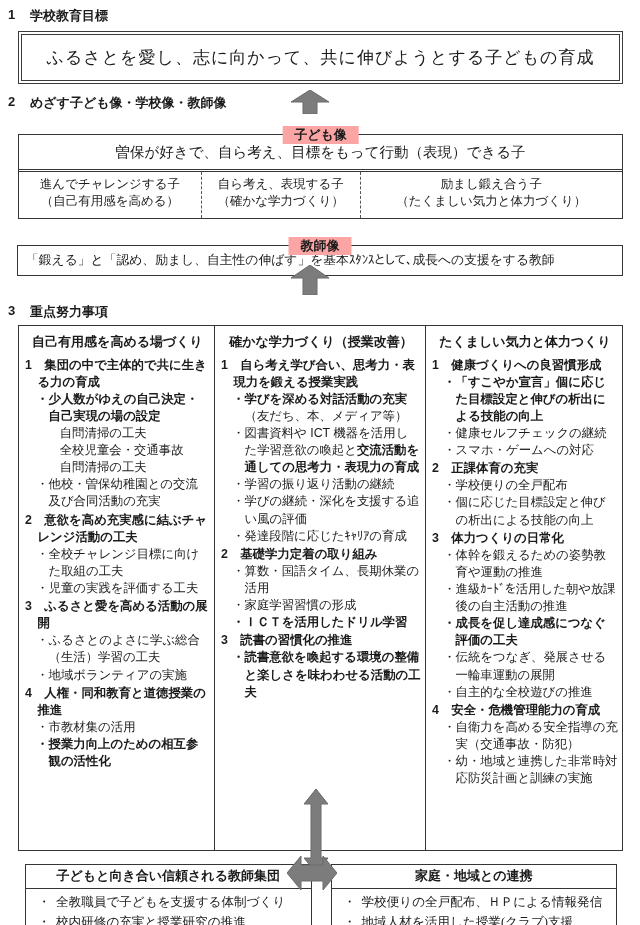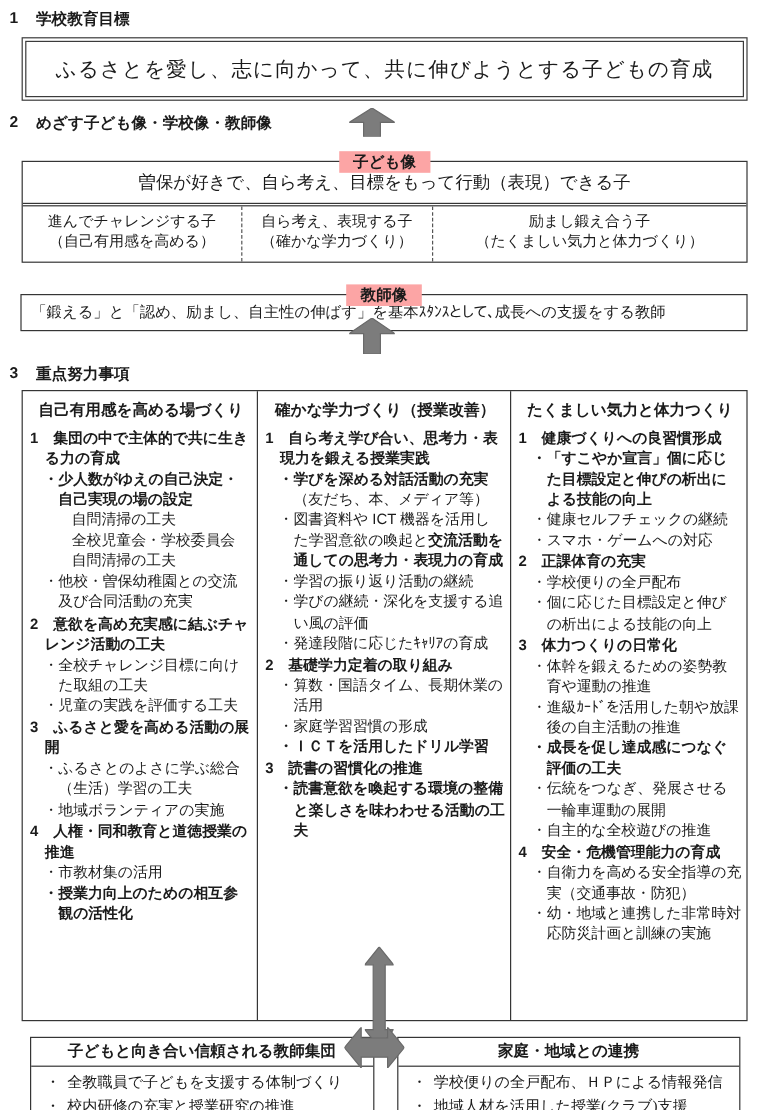--- a/index.html
+++ b/index.html
@@ -119,21 +119,21 @@
   <span>重点努力事項</span>
 </div>
 
 <div id="effort-box">
   <div class="eff-col ec1">
     <div class="col-h">自己有用感を高める場づくり</div>
     <div class="col-items">
         <div class="it lv1 b">1　集団の中で主体的で共に生きる力の育成</div>
         <div class="it lv2 b">・少人数がゆえの自己決定・自己実現の場の設定</div>
         <div class="it lv3">自問清掃の工夫</div>
-        <div class="it lv3">全校児童会・学校委員会</div>
+        <div class="it lv3">全校児童会・交通事故</div>
         <div class="it lv3">自問清掃の工夫</div>
         <div class="it lv2">・他校・曽保幼稚園との交流及び合同活動の充実</div>
         <div class="it lv1 b">2　意欲を高め充実感に結ぶチャレンジ活動の工夫</div>
         <div class="it lv2">・全校チャレンジ目標に向けた取組の工夫</div>
         <div class="it lv2">・児童の実践を評価する工夫</div>
         <div class="it lv1 b">3　ふるさと愛を高める活動の展開</div>
         <div class="it lv2">・ふるさとのよさに学ぶ総合（生活）学習の工夫</div>
         <div class="it lv2">・地域ボランティアの実施</div>
         <div class="it lv1 b">4　人権・同和教育と道徳授業の推進</div>
         <div class="it lv2">・市教材集の活用</div>

